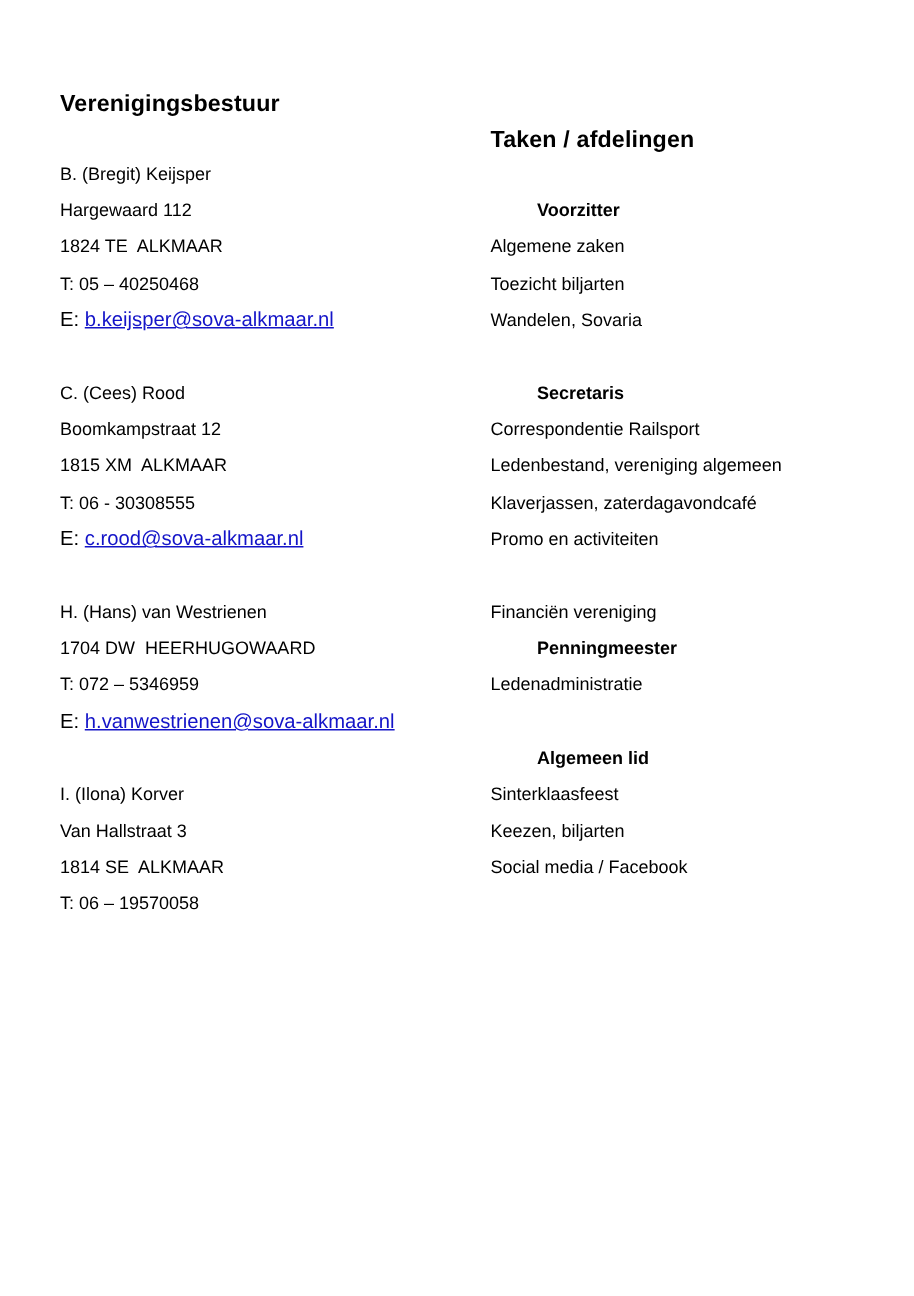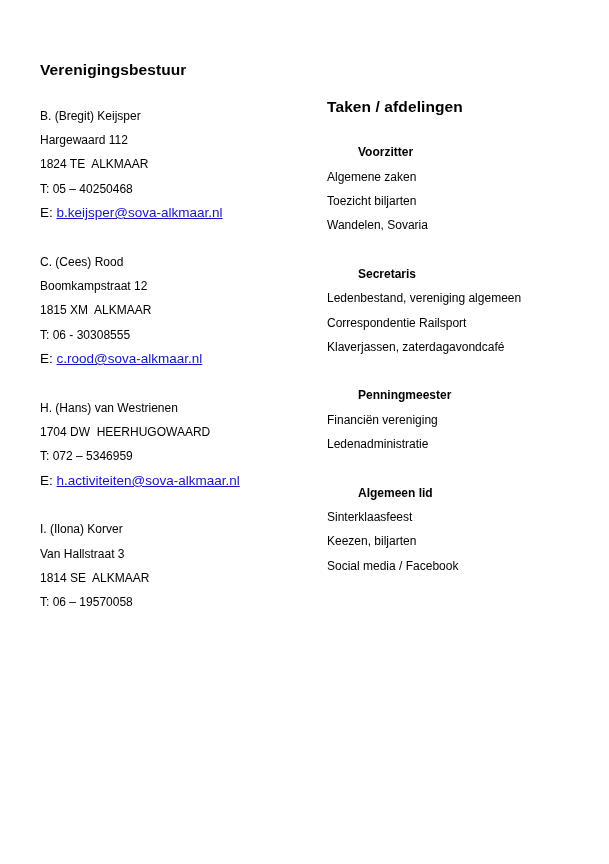--- a/index.html
+++ b/index.html
@@ -87,21 +87,21 @@
         <div class="line">Boomkampstraat 12</div>
         <div class="line">1815 XM  ALKMAAR</div>
         <div class="line">T: 06 - 30308555</div>
         <div class="email-line"><span>E: </span><a class="email" href="#">c.rood@sova-alkmaar.nl</a></div>
       </div>
 
       <div class="block">
         <div class="line">H. (Hans) van Westrienen</div>
         <div class="line">1704 DW  HEERHUGOWAARD</div>
         <div class="line">T: 072 – 5346959</div>
-        <div class="email-line"><span>E: </span><a class="email" href="#">h.activiteiten@sova-alkmaar.nl</a></div>
+        <div class="email-line"><span>E: </span><a class="email" href="#">h.vanwestrienen@sova-alkmaar.nl</a></div>
       </div>
 
       <div class="block">
         <div class="line">I. (Ilona) Korver</div>
         <div class="line">Van Hallstraat 3</div>
         <div class="line">1814 SE  ALKMAAR</div>
         <div class="line">T: 06 – 19570058</div>
       </div>
     </div>
 
@@ -110,28 +110,29 @@
 
       <div class="block">
         <div class="line bold">Voorzitter</div>
         <div class="line">Algemene zaken</div>
         <div class="line">Toezicht biljarten</div>
         <div class="line">Wandelen, Sovaria</div>
       </div>
 
       <div class="block">
         <div class="line bold">Secretaris</div>
+        <div class="line">Correspondentie Railsport</div>
         <div class="line">Ledenbestand, vereniging algemeen</div>
-        <div class="line">Correspondentie Railsport</div>
         <div class="line">Klaverjassen, zaterdagavondcafé</div>
+        <div class="line">Promo en activiteiten</div>
       </div>
 
       <div class="block">
+        <div class="line">Financiën vereniging</div>
         <div class="line bold">Penningmeester</div>
-        <div class="line">Financiën vereniging</div>
         <div class="line">Ledenadministratie</div>
       </div>
 
       <div class="block">
         <div class="line bold">Algemeen lid</div>
         <div class="line">Sinterklaasfeest</div>
         <div class="line">Keezen, biljarten</div>
         <div class="line">Social media / Facebook</div>
       </div>
     </div>

